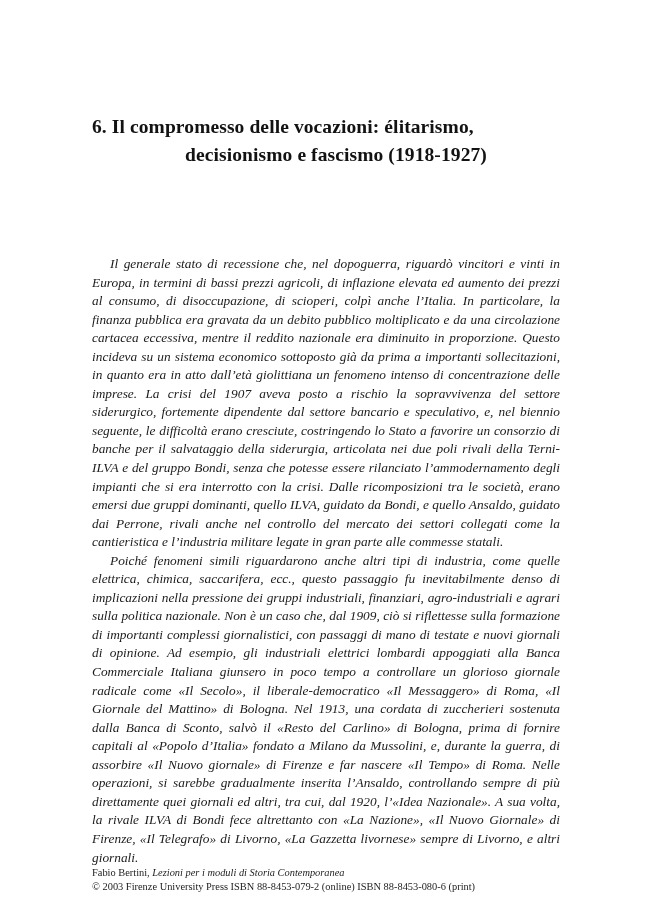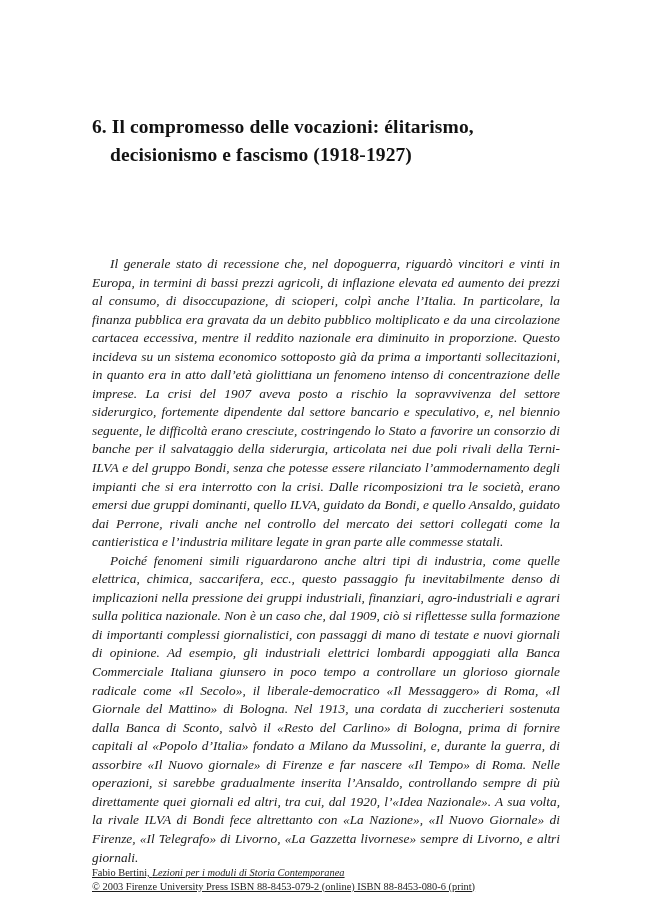--- a/index.html
+++ b/index.html
@@ -34,20 +34,21 @@
     letter-spacing: 0.1px;
     color: #121212;
   }
   .chapter-title .line-1 {
     display: block;
     text-indent: 0;
   }
   .chapter-title .line-2 {
     display: block;
     padding-left: 18px;
+    text-align: center;
   }
 
   
   .section-heading {
     position: absolute;
     left: 92px;
     top: 216px;
     width: 470px;
     font-weight: bold;
     font-size: 13.2px;
@@ -80,21 +81,20 @@
     left: 92px;
     top: 866px;
     width: 470px;
     font-size: 10.4px;
     line-height: 13.6px;
     color: #1c1c1c;
   }
   .footer .line {
     display: block;
     white-space: nowrap;
-    text-decoration: underline;
   }
   .footer .work-title {
     font-style: italic;
   }
 </style>
 </head>
 <body>
 
 <div class="page">
 

